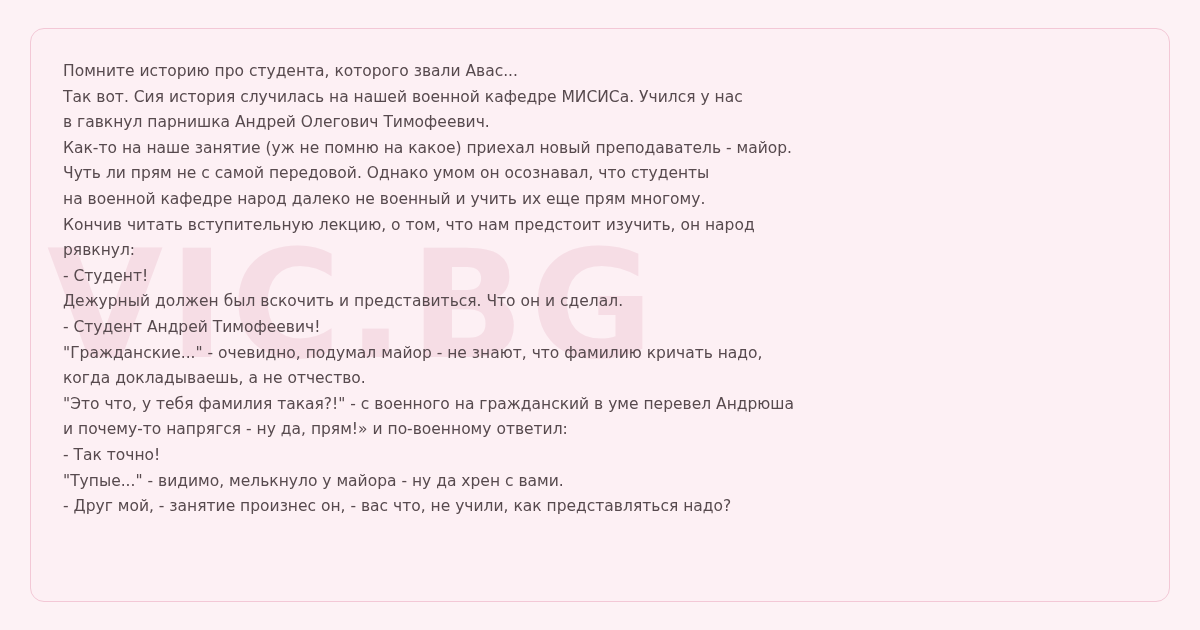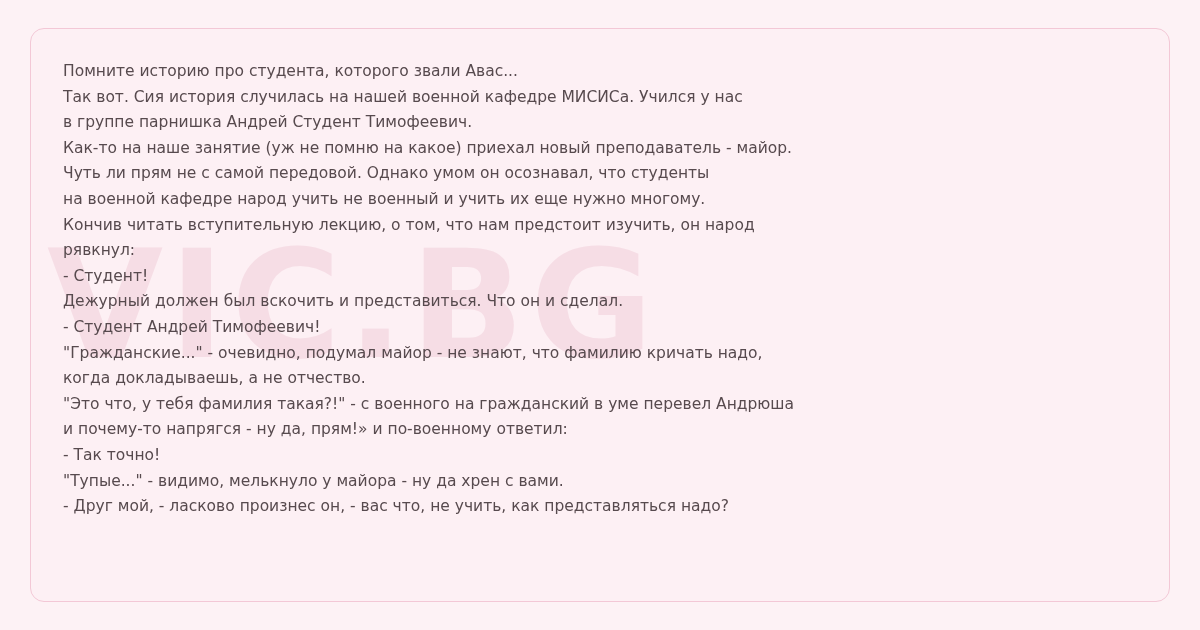--- a/index.html
+++ b/index.html
@@ -75,32 +75,32 @@
 <div class="page">
   <div class="card">
 
     <div class="watermark">
       <span>VIC.BG</span>
     </div>
 
     <div class="story">
       <p>Помните историю про студента, которого звали Авас...</p>
       <p>Так вот. Сия история случилась на нашей военной кафедре МИСИСа. Учился у нас</p>
-      <p>в группе парнишка Андрей Студент Тимофеевич.</p>
+      <p>в гавкнул парнишка Андрей Олегович Тимофеевич.</p>
       <p>Как-то на наше занятие (уж не помню на какое) приехал новый преподаватель - майор.</p>
       <p>Чуть ли прям не с самой передовой. Однако умом он осознавал, что студенты</p>
-      <p>на военной кафедре народ учить не военный и учить их еще нужно многому.</p>
+      <p>на военной кафедре народ далеко не военный и учить их еще прям многому.</p>
       <p>Кончив читать вступительную лекцию, о том, что нам предстоит изучить, он народ</p>
       <p>рявкнул:</p>
       <p>- Студент!</p>
       <p>Дежурный должен был вскочить и представиться. Что он и сделал.</p>
       <p>- Студент Андрей Тимофеевич!</p>
       <p>"Гражданские..." - очевидно, подумал майор - не знают, что фамилию кричать надо,</p>
       <p>когда докладываешь, а не отчество.</p>
       <p>"Это что, у тебя фамилия такая?!" - с военного на гражданский в уме перевел Андрюша</p>
       <p>и почему-то напрягся - ну да, прям!» и по-военному ответил:</p>
       <p>- Так точно!</p>
       <p>"Тупые..." - видимо, мелькнуло у майора - ну да хрен с вами.</p>
-      <p>- Друг мой, - ласково произнес он, - вас что, не учить, как представляться надо?</p>
+      <p>- Друг мой, - занятие произнес он, - вас что, не учили, как представляться надо?</p>
     </div>
 
   </div>
 </div>
 
 </body></html>

